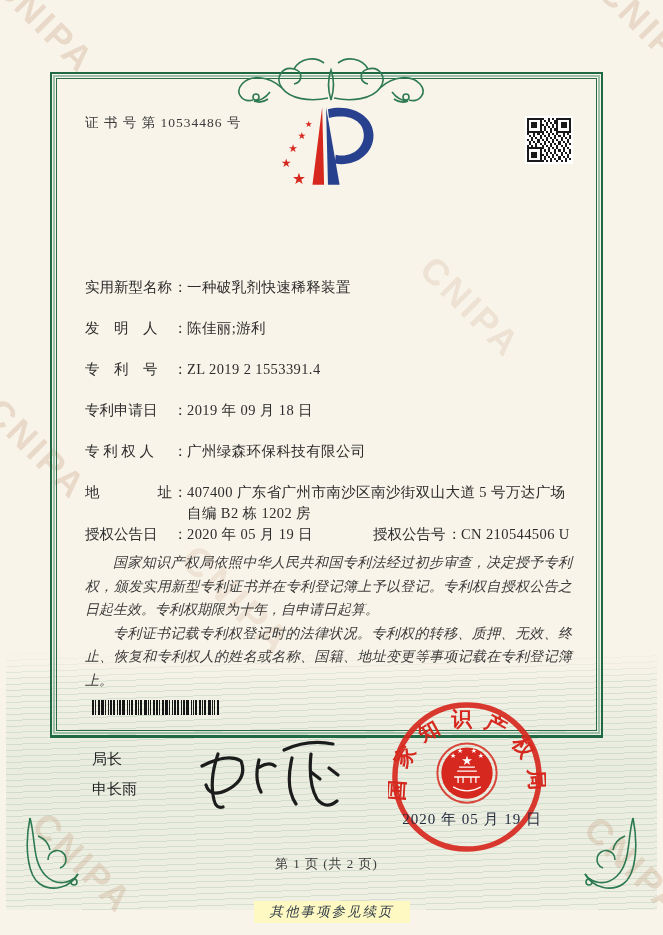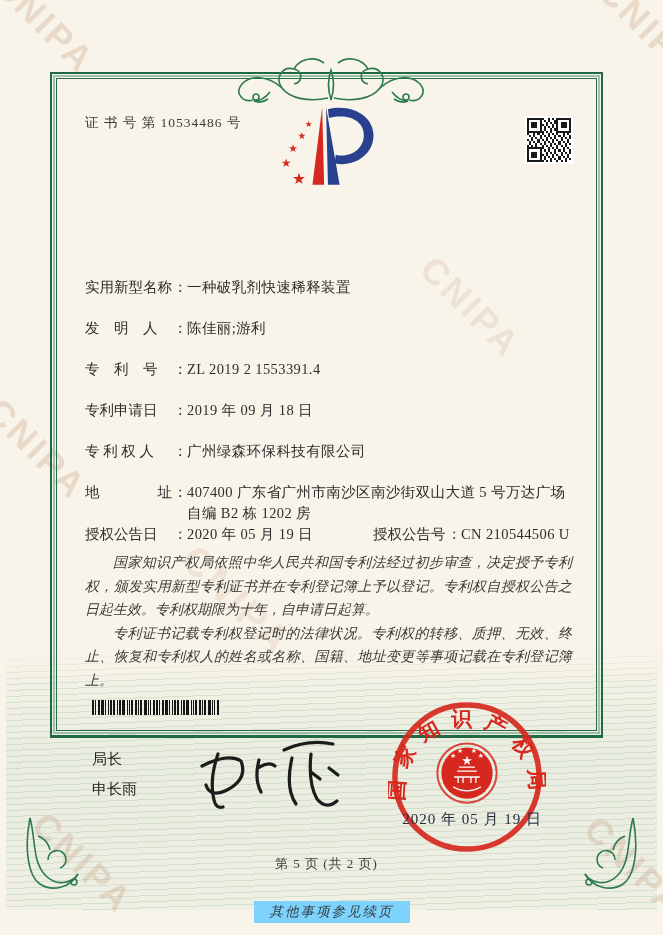--- a/index.html
+++ b/index.html
@@ -95,21 +95,21 @@
     position:absolute; left:344px; top:736px; width:152px; text-align:center;
     font-size:15px; color:#262b3e; letter-spacing:1px; z-index:5;
   }
   .page-no{
     position:absolute; left:0; right:0; top:781px; text-align:center;
     font-size:13px; color:#3c3c3c; letter-spacing:1px;
   }
   
   .continuation{
     position:absolute; left:50%; top:901px; transform:translateX(-50%);
-    background:#7dd3fc; padding:2px 16px; z-index:4;
+    background:#fef9c3; padding:2px 16px; z-index:4;
     font-size:13.5px; color:#35404a; letter-spacing:2px; font-style:italic;
   }
 </style>
 </head>
 <body>
 
 <div class="page">
 
   <div class="waves"></div>
 
@@ -687,21 +687,21 @@
         <text x="94" y="61" font-size="7" fill="#fff" text-anchor="middle">★</text>
         <g stroke="#fff" stroke-width="1.3" fill="none">
           <path d="M70,74 h20 M67,80 h26 M72,70 h16"></path>
           <path d="M71,80 v6 M76,80 v6 M84,80 v6 M89,80 v6"></path>
           <path d="M66,90 q14,8 28,0"></path>
         </g>
       </g>
     </svg>
     <div class="seal-date">2020 年 05 月 19 日</div>
 
-    <div class="page-no">第 5 页 (共 2 页)</div>
+    <div class="page-no">第 1 页 (共 2 页)</div>
   </div>
 
   <svg class="ornament" style="left:226px; top:52px;" width="210" height="56" viewBox="0 0 210 56">
     <g id="flL" fill="none" stroke="#2e7a50" stroke-width="1.6">
       <path d="M102,46 C84,50 64,47 56,36 C48,25 57,14 68,17 C77,19 77,30 68,32"></path>
       <path d="M56,36 C42,23 24,23 16,32 C8,41 17,51 27,48"></path>
       <path d="M68,17 C74,6 89,4 98,11"></path>
       <path d="M44,40 q-7,9 -16,9 q7,3 14,-2"></path>
       <circle cx="30" cy="45" r="3"></circle>
     </g>

